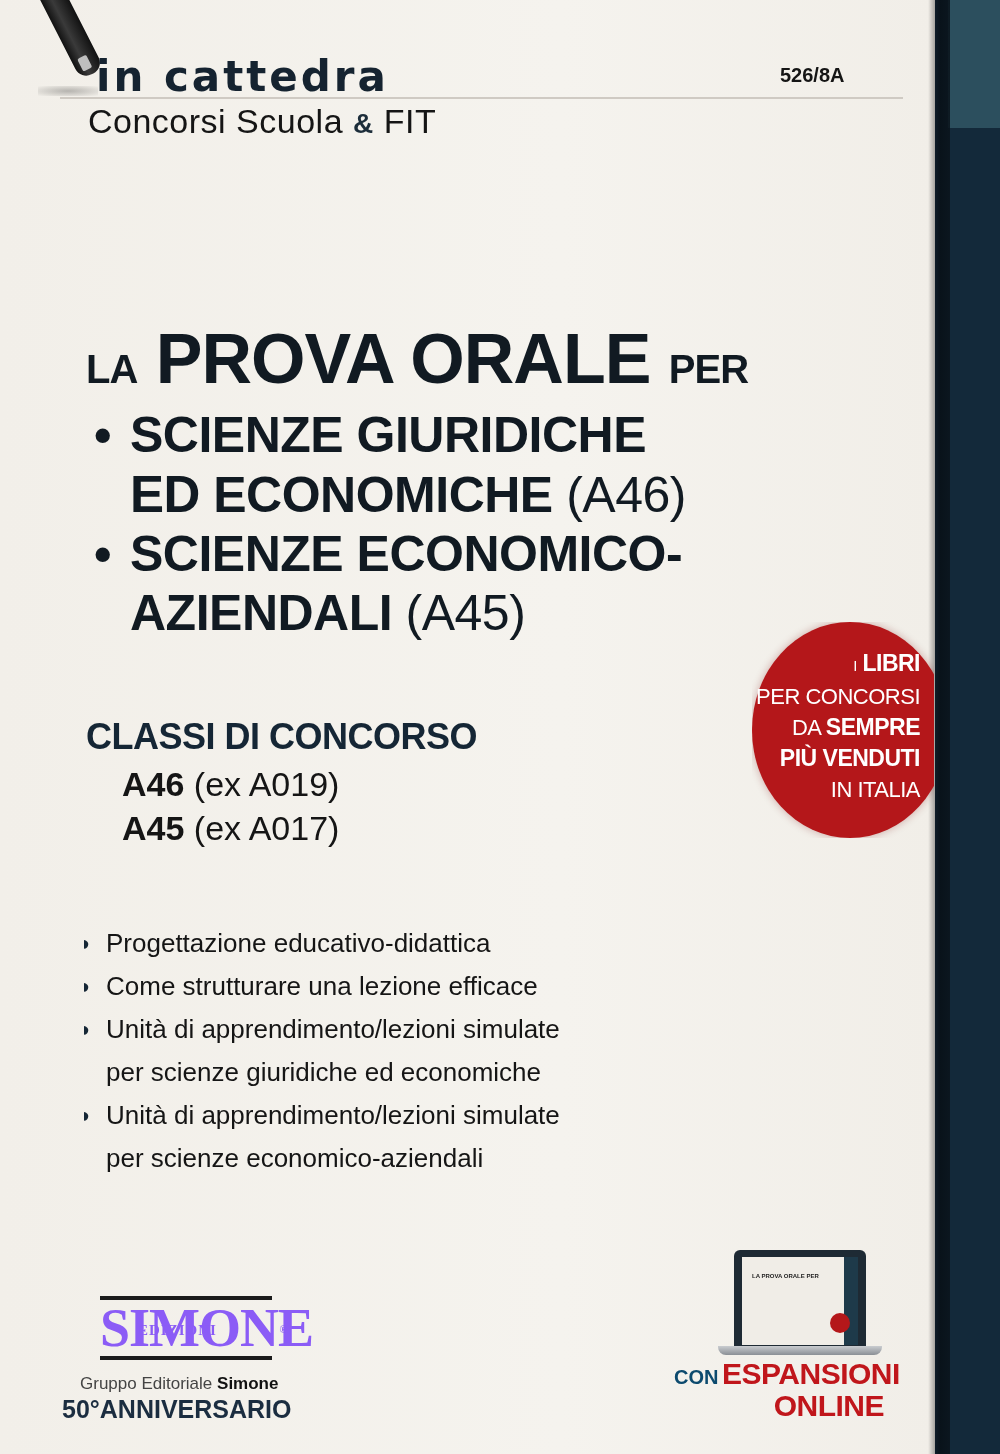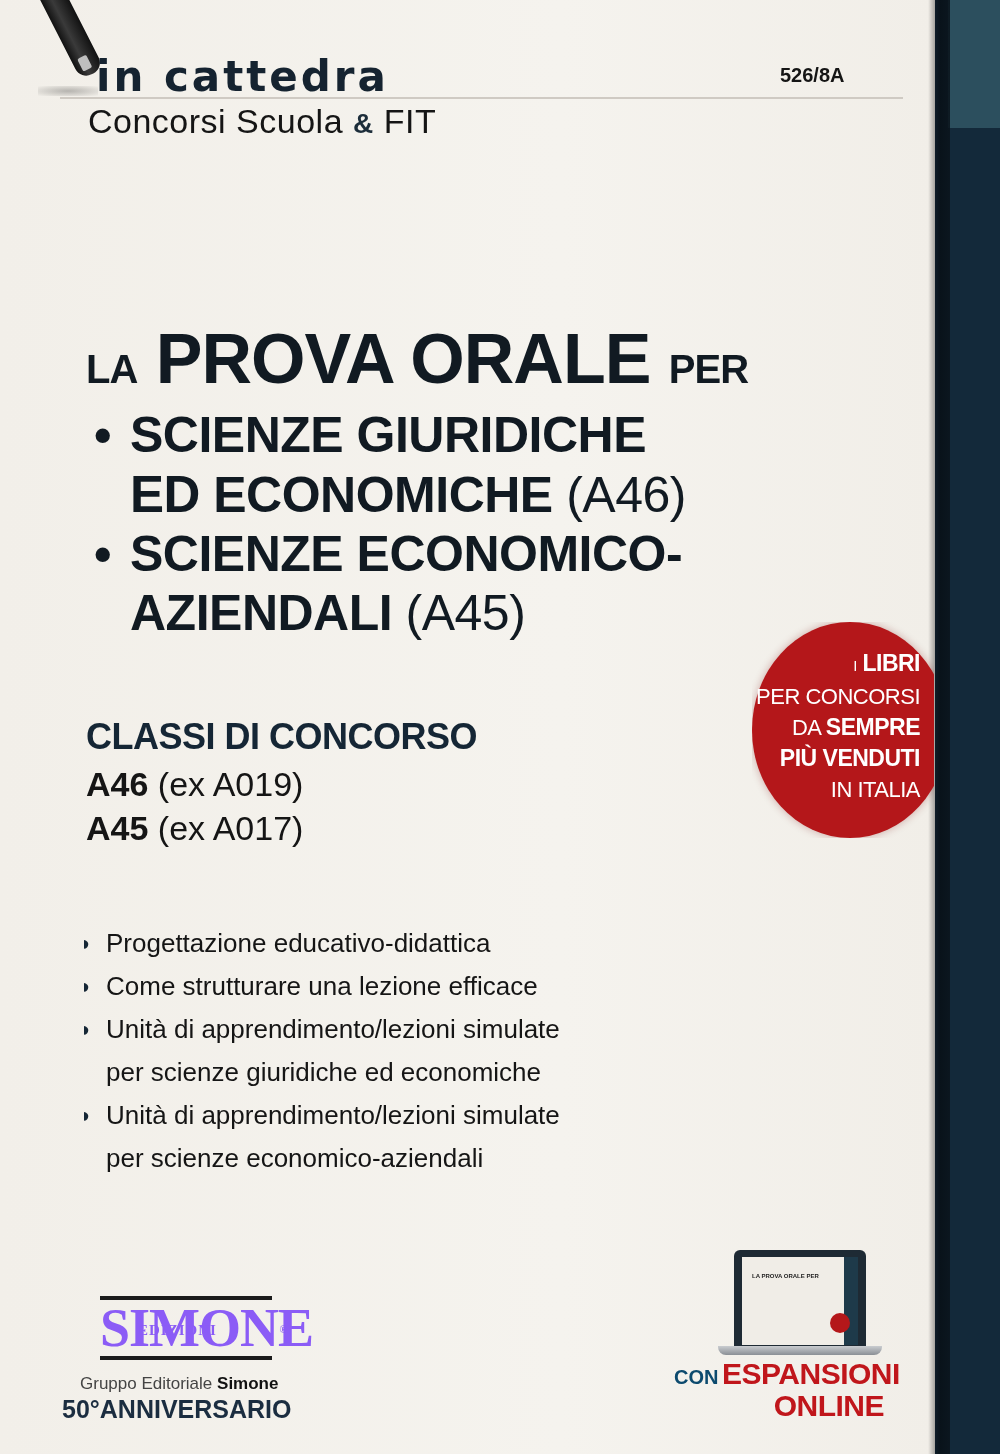--- a/index.html
+++ b/index.html
@@ -19,21 +19,21 @@
   .title{position:absolute;left:86px;top:322px;color:#111a22;}
   .title .l1{font-size:70px;font-weight:bold;line-height:74px;letter-spacing:-1px;}
   .title .sm{font-size:40px;font-weight:bold;}
   .title .row{font-size:50px;font-weight:bold;line-height:59px;white-space:nowrap;letter-spacing:-0.5px;margin-left:8px;}
   .title .ind{padding-left:36px;}
   .title .bullet{display:inline-block;width:36px;}
   .title .reg{font-weight:normal;}
   .title .sm2{font-size:51px;}
   .classi{position:absolute;left:86px;top:712px;}
   .classi .h{font-size:36px;font-weight:bold;color:#152635;line-height:50px;letter-spacing:-0.5px;}
-  .classi .c{font-size:34px;line-height:44px;color:#151515;}
+  .classi .c{font-size:34px;line-height:44px;color:#151515;margin-left:36px;}
   .classi .c b{font-weight:bold;}
   .feats{position:absolute;left:80px;top:922px;}
   .feat{display:flex;align-items:flex-start;font-size:26px;line-height:43px;color:#151515;}
   .feat .mk{width:26px;flex:none;color:#152635;font-size:20px;line-height:43px;}
   .feat .lines div{white-space:nowrap;}
   .badge{position:absolute;left:752px;top:622px;width:196px;height:216px;background:#b4171a;border-radius:50%;clip-path:inset(0 14px 0 0);color:#fff;text-align:right;box-shadow:0 0 8px rgba(120,0,0,0.3);}
   .badge .inner{position:absolute;right:28px;top:26px;font-size:22px;line-height:31px;letter-spacing:-0.5px;}
   .badge b{font-weight:bold;}
   .badge .big{font-size:23px;}
   .logo{position:absolute;left:100px;top:1296px;width:172px;text-align:center;}

